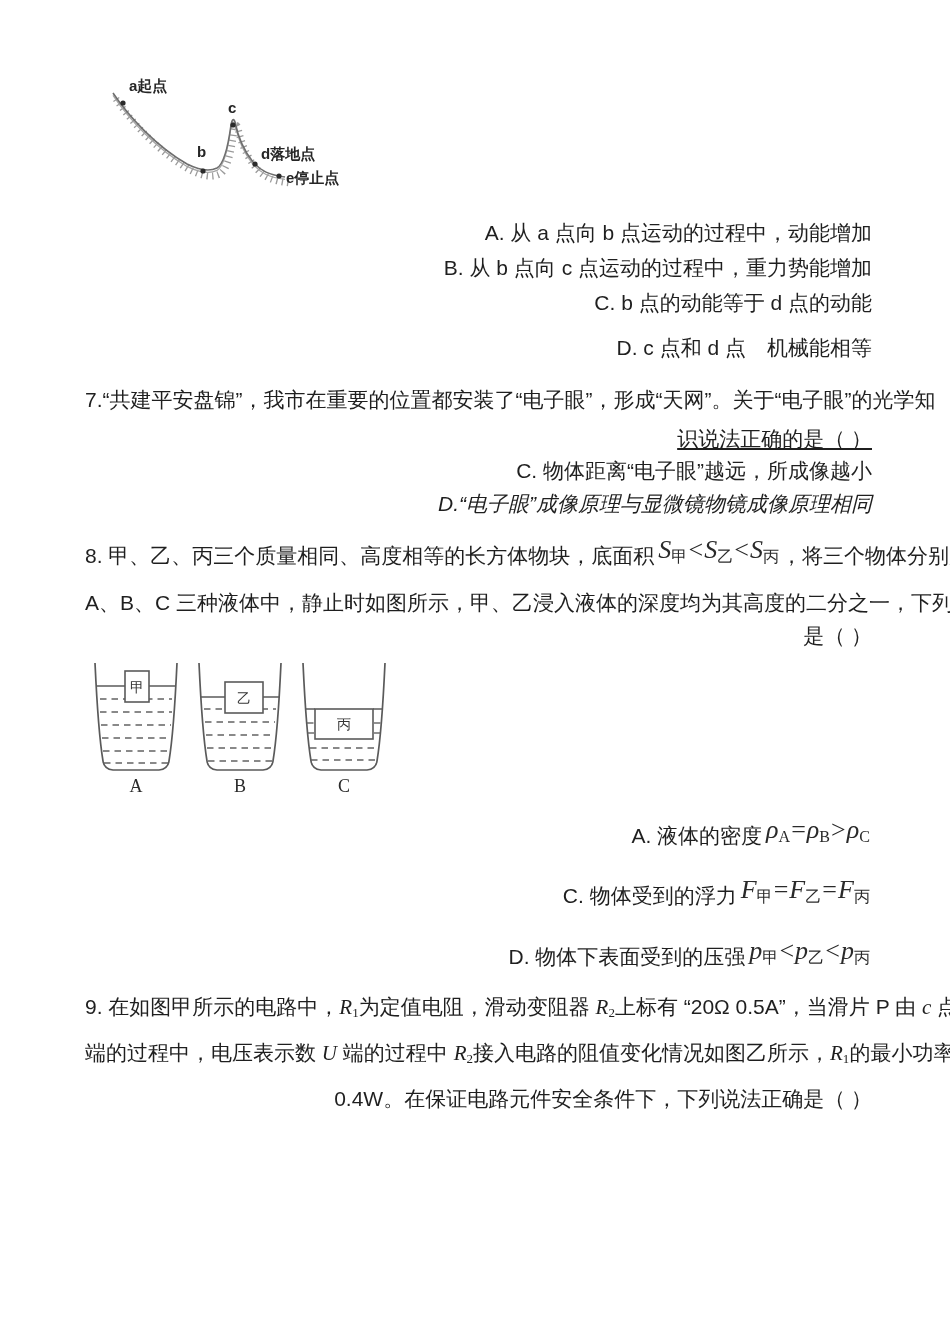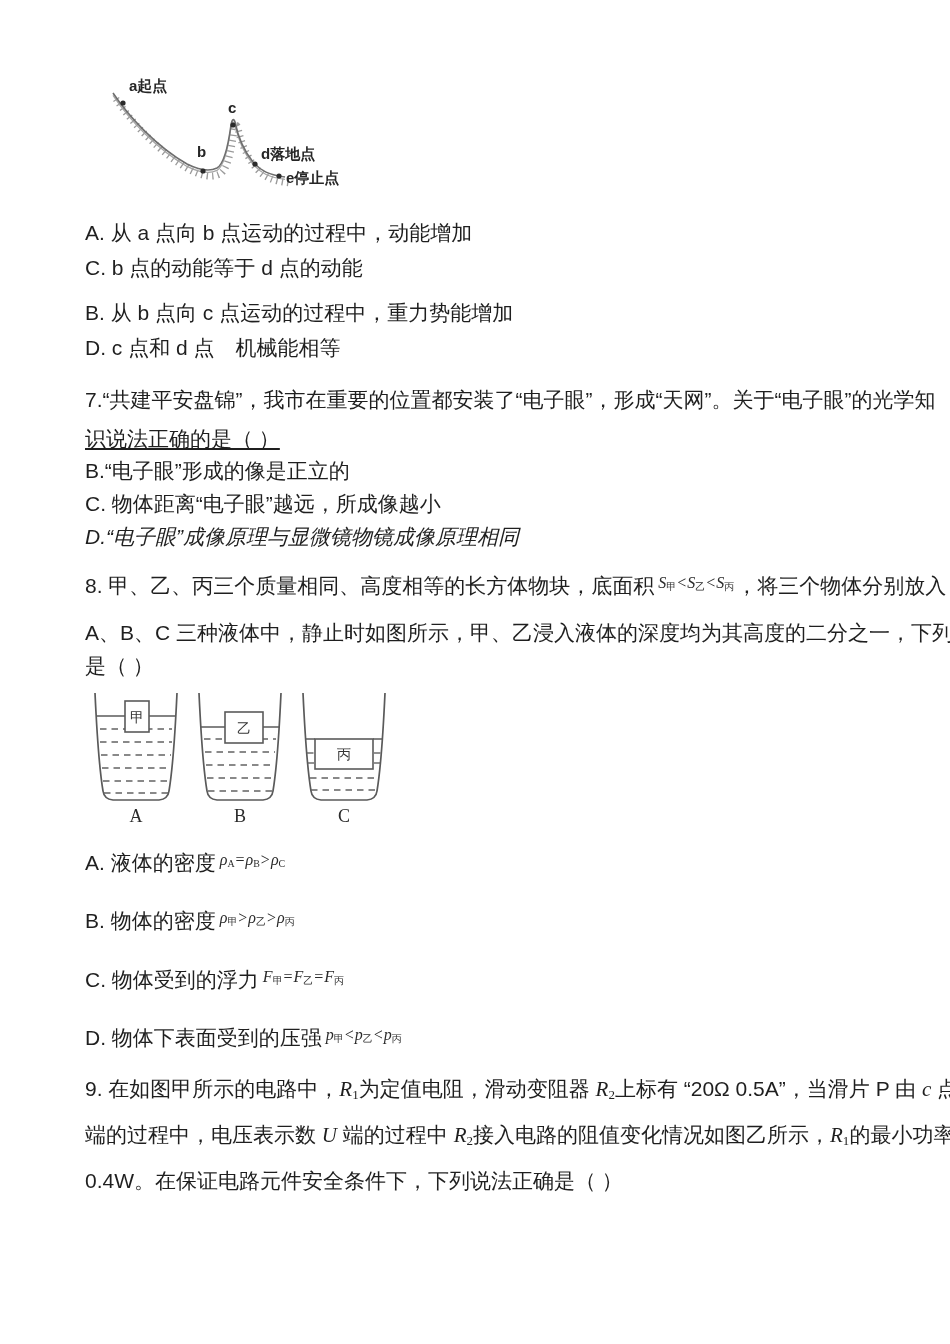--- a/index.html
+++ b/index.html
@@ -3,40 +3,40 @@
 <meta charset="utf-8">
 <style>
   html,body{margin:0;padding:0;background:#e8e8e8;}
   .page{
     width:950px;height:1344px;background:#ffffff;
     box-sizing:border-box;padding:75px 78px 0 85px;
     font-family:"Liberation Sans",sans-serif;
     color:#1f1f1f;font-size:21px;line-height:26px;
     overflow:hidden;position:relative;
   }
-  p{margin:0;white-space:nowrap;}
+  p{margin:0;white-space:nowrap;text-align:right;}
   .fig{display:block;}
   .fig-slope{margin:0 0 30px 24px;}
   .fig-beakers{margin:2px 0 18px 0;}
   .q6-opt{margin-bottom:9px;}
   .q6-opt-c{margin-bottom:19px;}
   .q6-opt-d{margin-bottom:26px;}
   .q7-l1{margin-bottom:13px;}
   .q7-l2{margin-bottom:6px;text-decoration:underline;}
   .q7-opt{margin-bottom:7px;}
   .q7-opt-d{margin-bottom:20px;font-style:italic;}
   .q8-l1{margin-bottom:20px;}
   .q8-l2{margin-bottom:7px;}
   .q8-l3{margin-bottom:2px;}
   .q8-opt{margin-bottom:28px;}
   .q8-opt-d{margin-bottom:24px;}
   .q9-line{margin-bottom:14px;}
   .formula{
     font-family:"Liberation Serif",serif;
-    font-size:16px;vertical-align:5px;margin-left:4px;margin-right:2px;
+    font-size:26px;vertical-align:5px;margin-left:4px;margin-right:2px;
     color:#2a2a2a;
   }
   .seg-var{font-family:"Liberation Serif",serif;font-style:italic;}
   .seg-sub{font-family:"Liberation Serif",serif;font-size:0.62em;vertical-align:-0.22em;}
   .seg-op{font-family:"Liberation Serif",serif;font-style:normal;padding:0 1px;}
   
   .slope-line{fill:none;stroke:#6e6e6e;stroke-width:1.6;}
   .slope-line-2{fill:none;stroke:#a5a5a5;stroke-width:1.2;}
   .slope-hatch{fill:none;stroke:#9a9a9a;stroke-width:7;stroke-dasharray:1.3 4.2;}
   .slope-dot{fill:#2b2b2b;}
@@ -63,27 +63,26 @@
     <circle class="slope-dot" cx="146" cy="89" r="2.6"></circle>
     <circle class="slope-dot" cx="170" cy="101" r="2.6"></circle>
     <text class="slope-label" x="20" y="16">a起点</text>
     <text class="slope-label" x="88" y="82">b</text>
     <text class="slope-label" x="119" y="38">c</text>
     <text class="slope-label" x="152" y="84">d落地点</text>
     <text class="slope-label" x="177" y="108">e停止点</text>
   </svg>
 
   <p class="q6-opt">A. 从 a 点向 b 点运动的过程中，动能增加</p>
+  <p class="q6-opt">B. 从 b 点向 c 点运动的过程中，重力势能增加</p>
   <p class="q6-opt q6-opt-c">C. b 点的动能等于 d 点的动能</p>
-  <p class="q6-opt">B. 从 b 点向 c 点运动的过程中，重力势能增加</p>
   <p class="q6-opt-d">D. c 点和 d 点　机械能相等</p>
 
   <p class="q7-l1">7.“共建平安盘锦”，我市在重要的位置都安装了“电子眼”，形成“天网”。关于“电子眼”的光学知</p>
   <p class="q7-l2">识说法正确的是（  ）</p>
-  <p class="q7-opt">B.“电子眼”形成的像是正立的</p>
   <p class="q7-opt">C. 物体距离“电子眼”越远，所成像越小</p>
   <p class="q7-opt q7-opt-d">D.“电子眼”成像原理与显微镜物镜成像原理相同</p>
 
   <p class="q8-l1">
     <span>8. 甲、乙、丙三个质量相同、高度相等的长方体物块，底面积</span><span class="formula"><span class="seg-var">S</span><span class="seg-sub">甲</span><span class="seg-op">&lt;</span><span class="seg-var">S</span><span class="seg-sub">乙</span><span class="seg-op">&lt;</span><span class="seg-var">S</span><span class="seg-sub">丙</span></span><span>，将三个物体分别放入</span>
   </p>
   <p class="q8-l2">A、B、C 三种液体中，静止时如图所示，甲、乙浸入液体的深度均为其高度的二分之一，下列判断正确的</p>
   <p class="q8-l3">是（  ）</p>
 
   <svg class="fig fig-beakers" width="310" height="148" viewBox="0 0 310 148">
@@ -136,23 +135,20 @@
       <rect class="block-rect" x="22" y="58" width="58" height="30"></rect>
       <text class="block-label" x="51" y="78" text-anchor="middle">丙</text>
       <text class="beaker-label" x="51" y="141" text-anchor="middle">C</text>
     </g>
   </svg>
 
   <p class="q8-opt">
     <span>A. 液体的密度</span><span class="formula"><span class="seg-var">ρ</span><span class="seg-sub">A</span><span class="seg-op">=</span><span class="seg-var">ρ</span><span class="seg-sub">B</span><span class="seg-op">&gt;</span><span class="seg-var">ρ</span><span class="seg-sub">C</span></span>
   </p>
   <p class="q8-opt">
-    <span>B. 物体的密度</span><span class="formula"><span class="seg-var">ρ</span><span class="seg-sub">甲</span><span class="seg-op">&gt;</span><span class="seg-var">ρ</span><span class="seg-sub">乙</span><span class="seg-op">&gt;</span><span class="seg-var">ρ</span><span class="seg-sub">丙</span></span>
-  </p>
-  <p class="q8-opt">
     <span>C. 物体受到的浮力</span><span class="formula"><span class="seg-var">F</span><span class="seg-sub">甲</span><span class="seg-op">=</span><span class="seg-var">F</span><span class="seg-sub">乙</span><span class="seg-op">=</span><span class="seg-var">F</span><span class="seg-sub">丙</span></span>
   </p>
   <p class="q8-opt q8-opt-d">
     <span>D. 物体下表面受到的压强</span><span class="formula"><span class="seg-var">p</span><span class="seg-sub">甲</span><span class="seg-op">&lt;</span><span class="seg-var">p</span><span class="seg-sub">乙</span><span class="seg-op">&lt;</span><span class="seg-var">p</span><span class="seg-sub">丙</span></span>
   </p>
 
   <p class="q9-line"><span class="seg-t">9. 在如图甲所示的电路中，</span><span class="seg-var">R</span><span class="seg-sub">1</span><span class="seg-t">为定值电阻，滑动变阻器 </span><span class="seg-var">R</span><span class="seg-sub">2</span><span class="seg-t">上标有 “20Ω 0.5A”，当滑片 P 由 </span><span class="seg-var">c</span><span class="seg-t"> 点移到 </span></p>
   <p class="q9-line"><span class="seg-t">端的过程中，电压表示数 </span><span class="seg-var">U</span><span class="seg-t"> 端的过程中 </span><span class="seg-var">R</span><span class="seg-sub">2</span><span class="seg-t">接入电路的阻值变化情况如图乙所示，</span><span class="seg-var">R</span><span class="seg-sub">1</span><span class="seg-t">的最小功率是</span></p>
   <p class="q9-line"><span class="seg-t">0.4W。在保证电路元件安全条件下，下列说法正确是（  ）</span></p>
 

